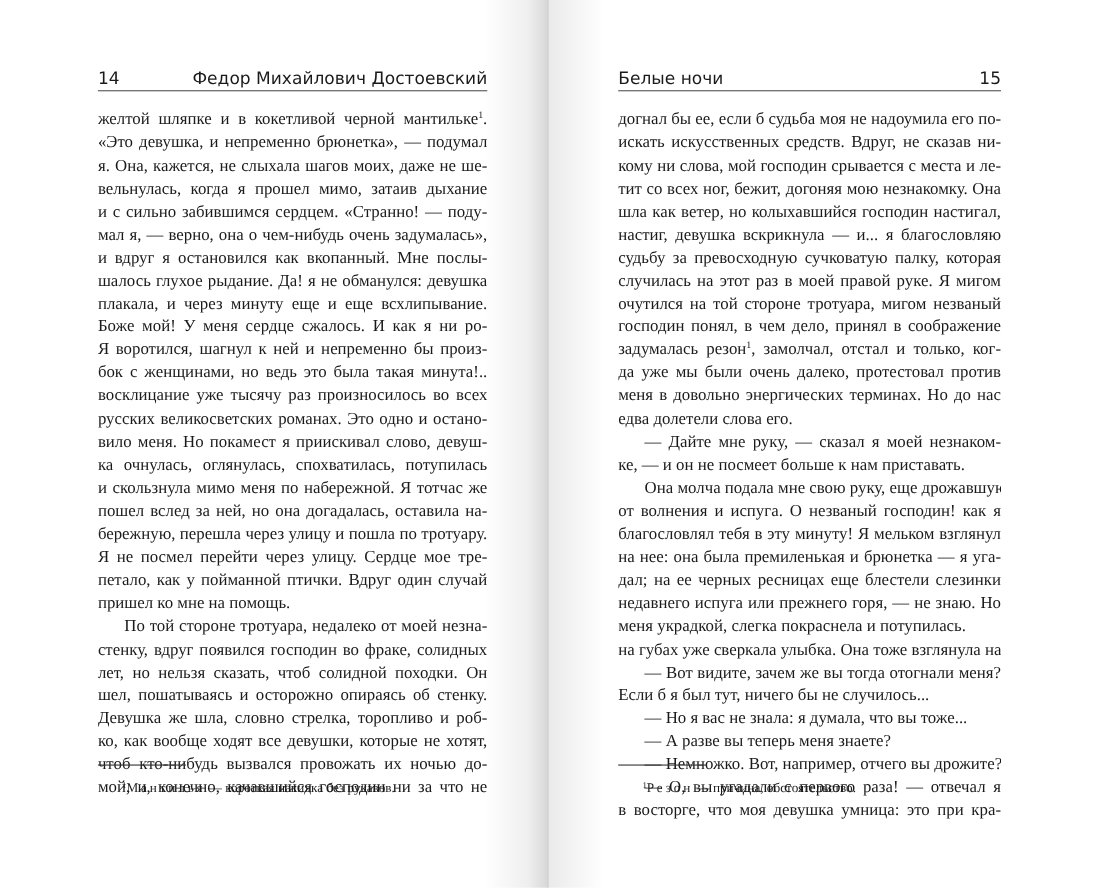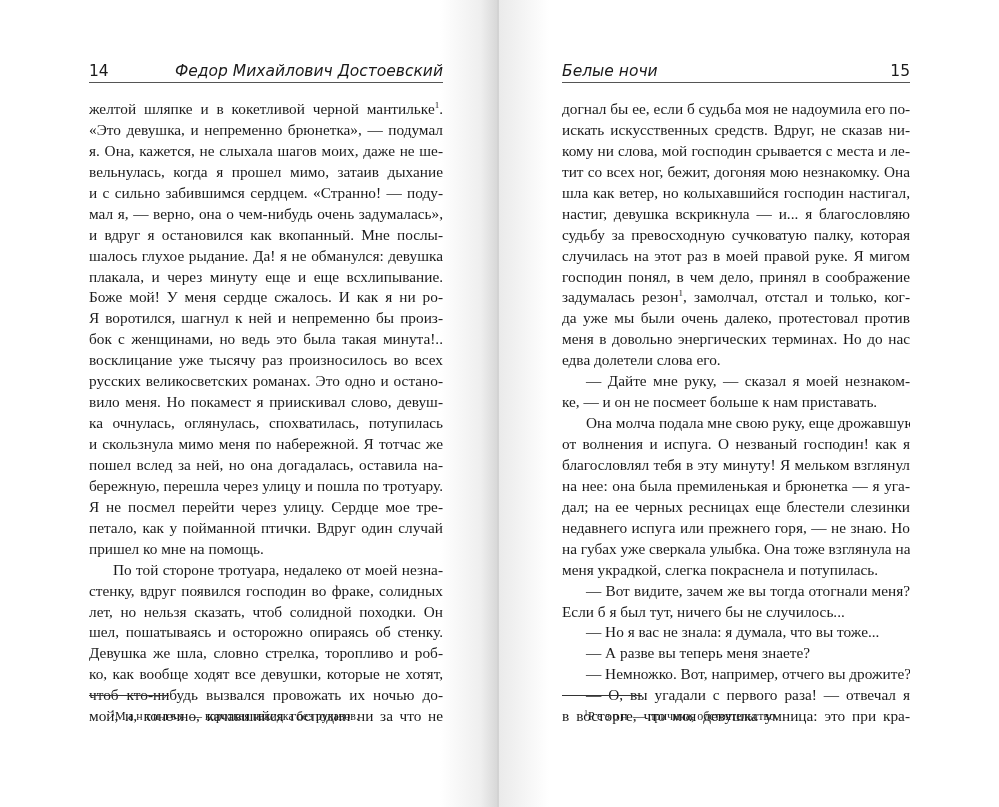--- a/index.html
+++ b/index.html
@@ -26,21 +26,21 @@
   .page.right { left: 562px; width: 348px; }
   .running-head {
     position: absolute; top: 60px; left: 0; right: 0; height: 22px;
     border-bottom: 1px solid #555;
     font-family: "DejaVu Sans", "Liberation Sans", sans-serif;
     font-size: 15.5px; line-height: 22px;
   }
   .folio { position: absolute; top: 0; font-style: normal; }
   .page.left .folio { left: 0; }
   .page.right .folio { right: 0; margin-left: 36px; }
-  .head-title { position: absolute; top: 0; font-style: italic; }
+  .head-title { position: absolute; top: 0; }
   .page.left .head-title { right: 0; }
   .page.right .head-title { left: 0; }
   .body-text {
     position: absolute; top: 99px; left: 0; right: 0;
     font-size: 15.3px; line-height: 20.95px;
   }
   .line {
     display: block; white-space: nowrap; text-align: justify; text-align-last: justify;
     height: 20.95px; overflow: hidden;
   }
@@ -110,35 +110,36 @@
     </div>
     <div class="body-text" id="right-body">
         <span class="line"><span>догнал бы ее, если б судьба моя не надоумила его по-</span></span>
         <span class="line"><span>искать искусственных средств. Вдруг, не сказав ни-</span></span>
         <span class="line"><span>кому ни слова, мой господин срывается с места и ле-</span></span>
         <span class="line"><span>тит со всех ног, бежит, догоняя мою незнакомку. Она</span></span>
         <span class="line"><span>шла как ветер, но колыхавшийся господин настигал,</span></span>
         <span class="line"><span>настиг, девушка вскрикнула — и... я благословляю</span></span>
         <span class="line"><span>судьбу за превосходную сучковатую палку, которая</span></span>
         <span class="line"><span>случилась на этот раз в моей правой руке. Я мигом</span></span>
+        <span class="line"><span>очутился на той стороне тротуара, мигом незваный</span></span>
         <span class="line"><span>господин понял, в чем дело, принял в соображение</span></span>
         <span class="line"><span>задумалась резон</span><sup class="fn">1</sup><span>, замолчал, отстал и только, ког-</span></span>
         <span class="line"><span>да уже мы были очень далеко, протестовал против</span></span>
         <span class="line"><span>меня в довольно энергических терминах. Но до нас</span></span>
         <span class="line last"><span>едва долетели слова его.</span></span>
         <span class="line indent"><span>— Дайте мне руку, — сказал я моей незнаком-</span></span>
         <span class="line last"><span>ке, — и он не посмеет больше к нам приставать.</span></span>
         <span class="line indent"><span>Она молча подала мне свою руку, еще дрожавшую</span></span>
         <span class="line"><span>от волнения и испуга. О незваный господин! как я</span></span>
         <span class="line"><span>благословлял тебя в эту минуту! Я мельком взглянул</span></span>
         <span class="line"><span>на нее: она была премиленькая и брюнетка — я уга-</span></span>
         <span class="line"><span>дал; на ее черных ресницах еще блестели слезинки</span></span>
         <span class="line"><span>недавнего испуга или прежнего горя, — не знаю. Но</span></span>
+        <span class="line last"><span>меня украдкой, слегка покраснела и потупилась.</span></span>
         <span class="line"><span>на губах уже сверкала улыбка. Она тоже взглянула на</span></span>
-        <span class="line last"><span>меня украдкой, слегка покраснела и потупилась.</span></span>
         <span class="line indent"><span>— Вот видите, зачем же вы тогда отогнали меня?</span></span>
         <span class="line last"><span>Если б я был тут, ничего бы не случилось...</span></span>
         <span class="line indent last"><span>— Но я вас не знала: я думала, что вы тоже...</span></span>
         <span class="line indent last"><span>— А разве вы теперь меня знаете?</span></span>
         <span class="line indent"><span>— Немножко. Вот, например, отчего вы дрожите?</span></span>
         <span class="line indent"><span>— О, вы угадали с первого раза! — отвечал я</span></span>
         <span class="line"><span>в восторге, что моя девушка умница: это при кра-</span></span>
       </div>
     <div class="fn-rule"></div>
     <div class="footnote"><sup>1</sup><span class="term">Резон</span><span> — причина, обстоятельство.</span></div>

